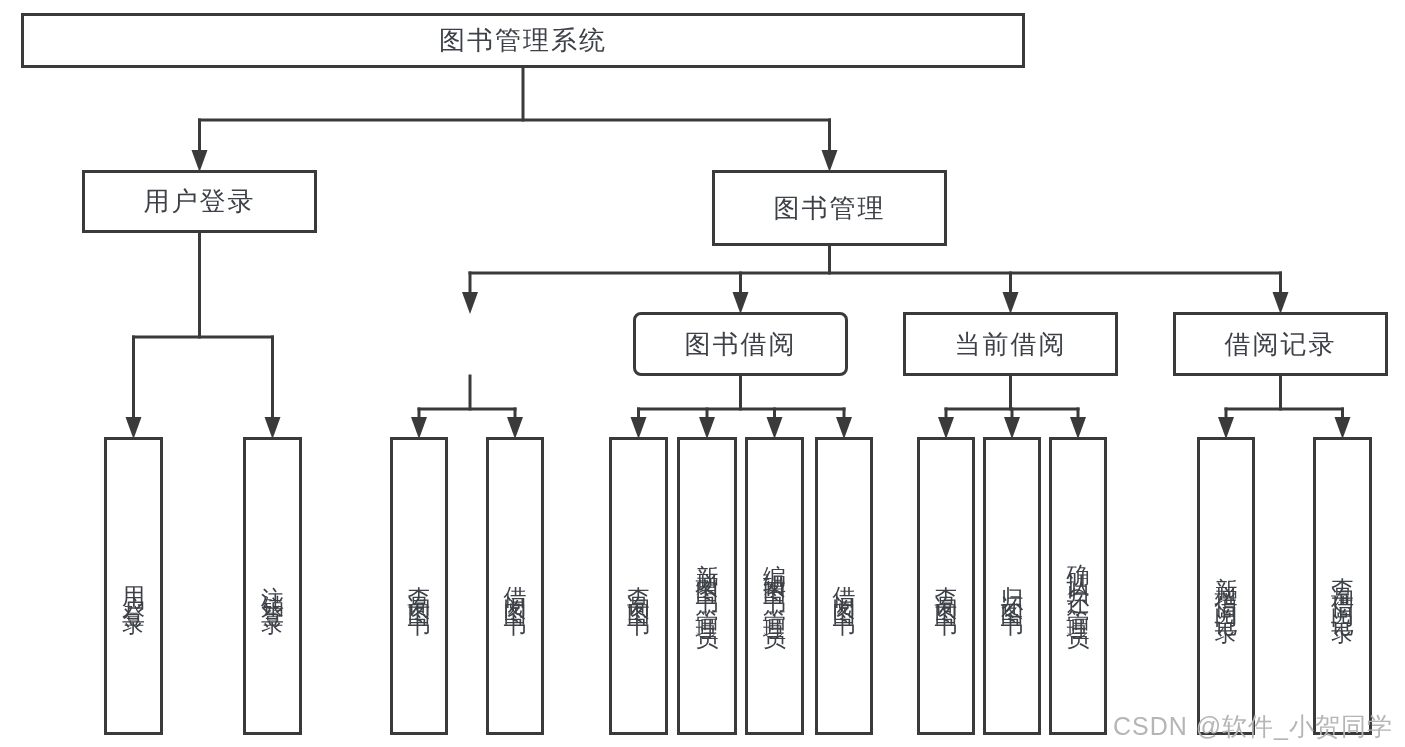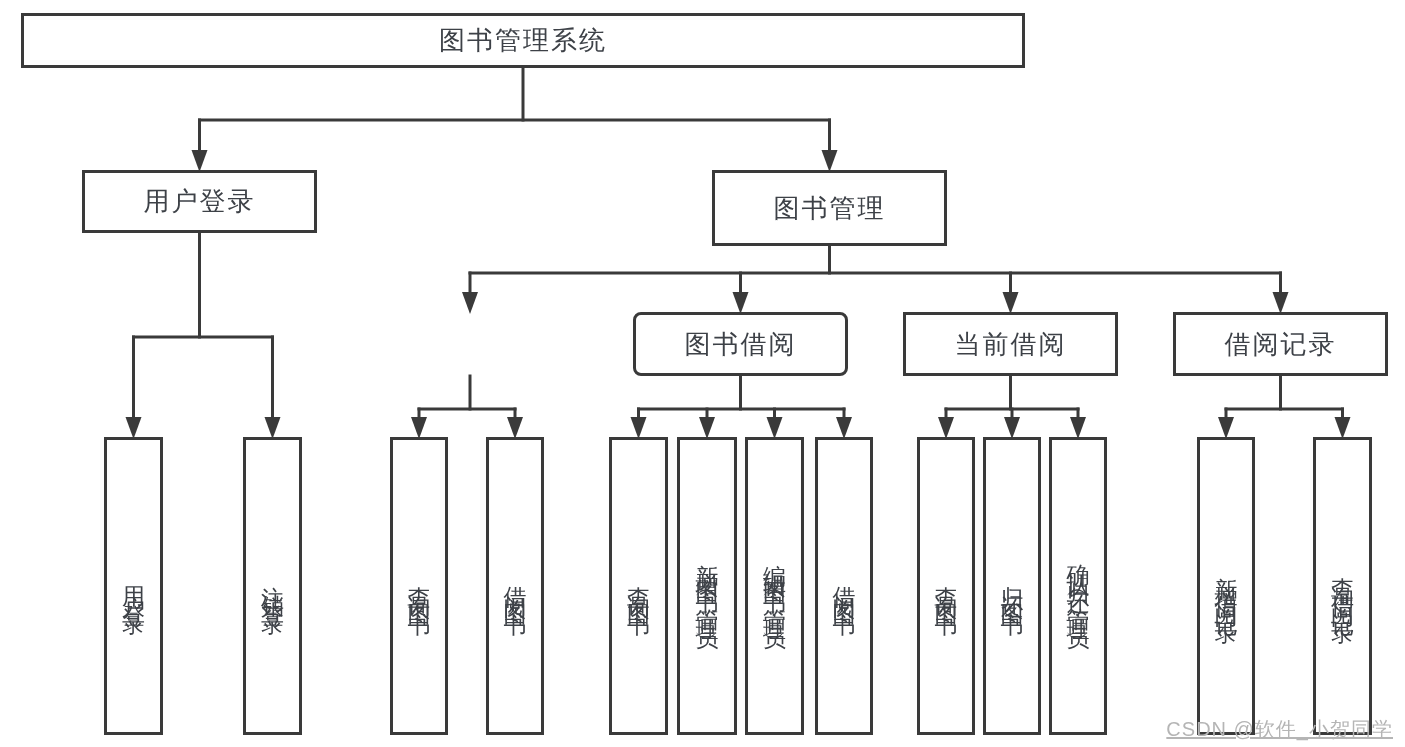--- a/index.html
+++ b/index.html
@@ -38,26 +38,25 @@
     text-orientation: mixed;
     font-size: 23px;
     letter-spacing: 9px;
     line-height: 1;
     white-space: nowrap;
   }
   .watermark {
     position: absolute;
     right: 12px;
     bottom: 4px;
-    font-size: 20px;
+    font-size: 25px;
     letter-spacing: 1px;
     color: var(--wm, #b5b5b5);
     z-index: 5;
     white-space: nowrap;
-    text-decoration: underline;
   }
 </style>
 </head>
 <body>
 
 <div class="canvas">
 
   <svg class="connectors" width="1405" height="747" viewBox="0 0 1405 747" xmlns="http://www.w3.org/2000/svg">
       <line x1="523" y1="68" x2="523" y2="120" stroke="#3a3a3a" stroke-width="3" stroke-linecap="square"></line>
       <line x1="199.5" y1="120" x2="829.5" y2="120" stroke="#3a3a3a" stroke-width="3" stroke-linecap="square"></line>

